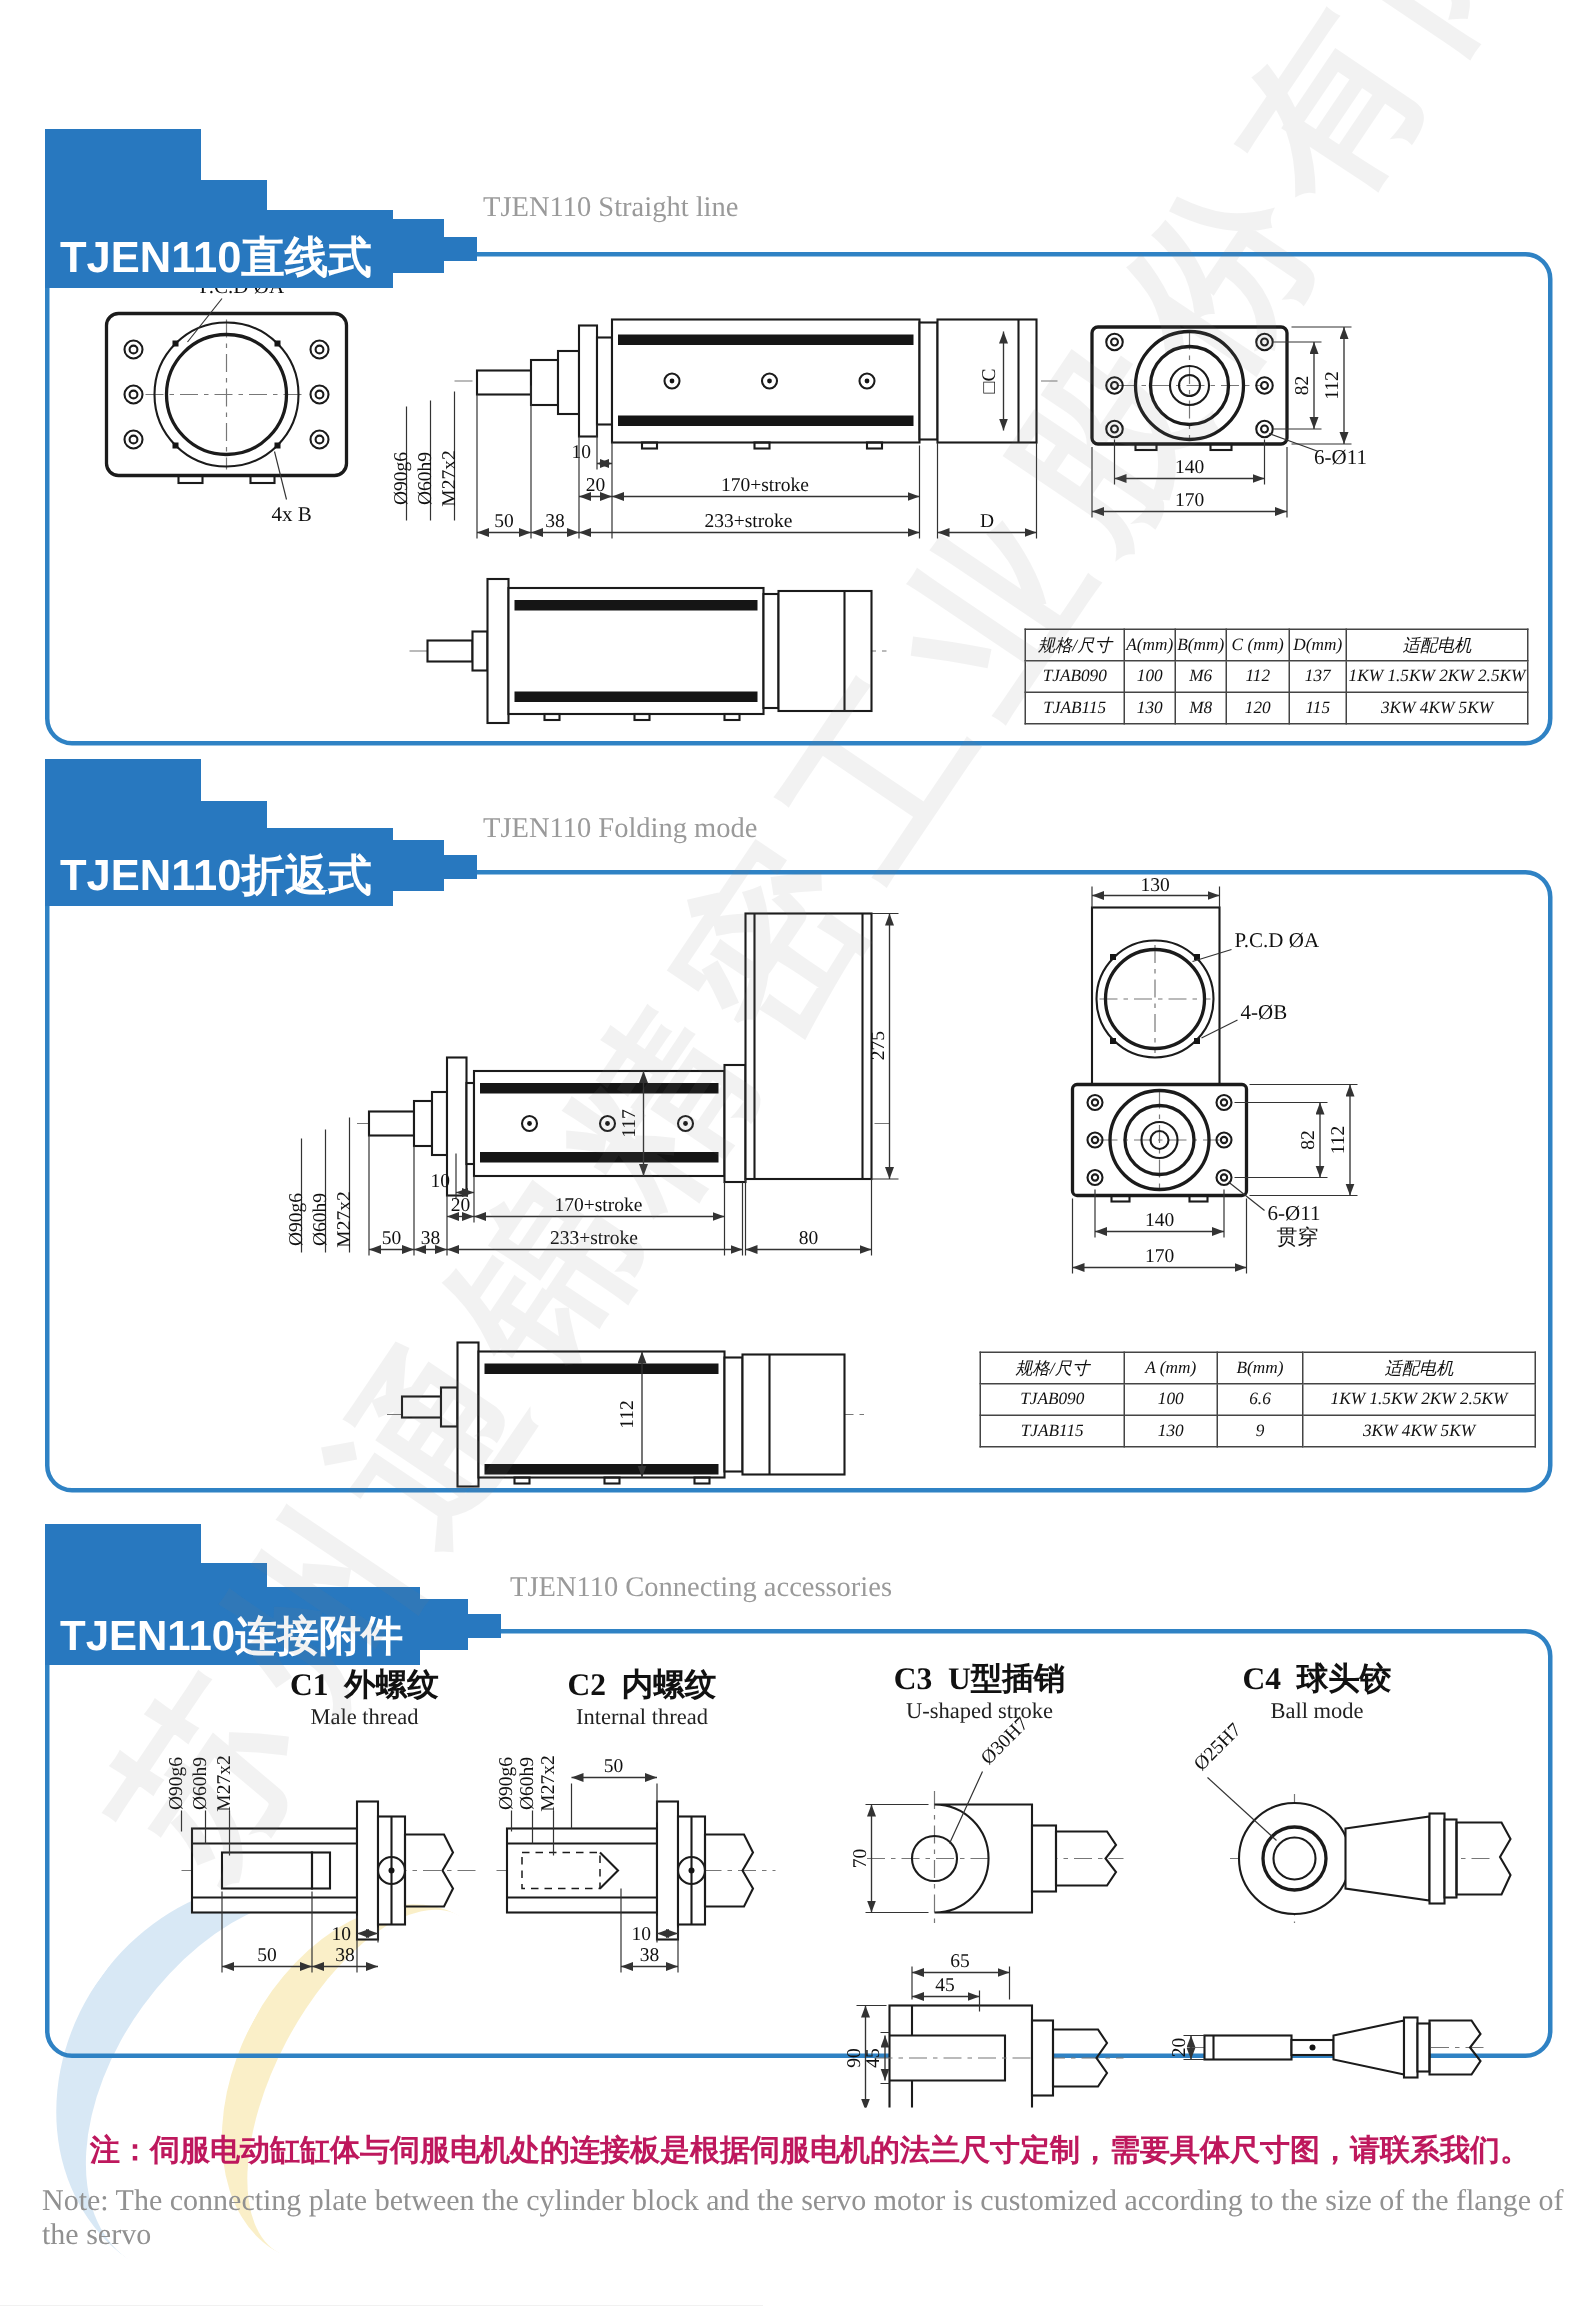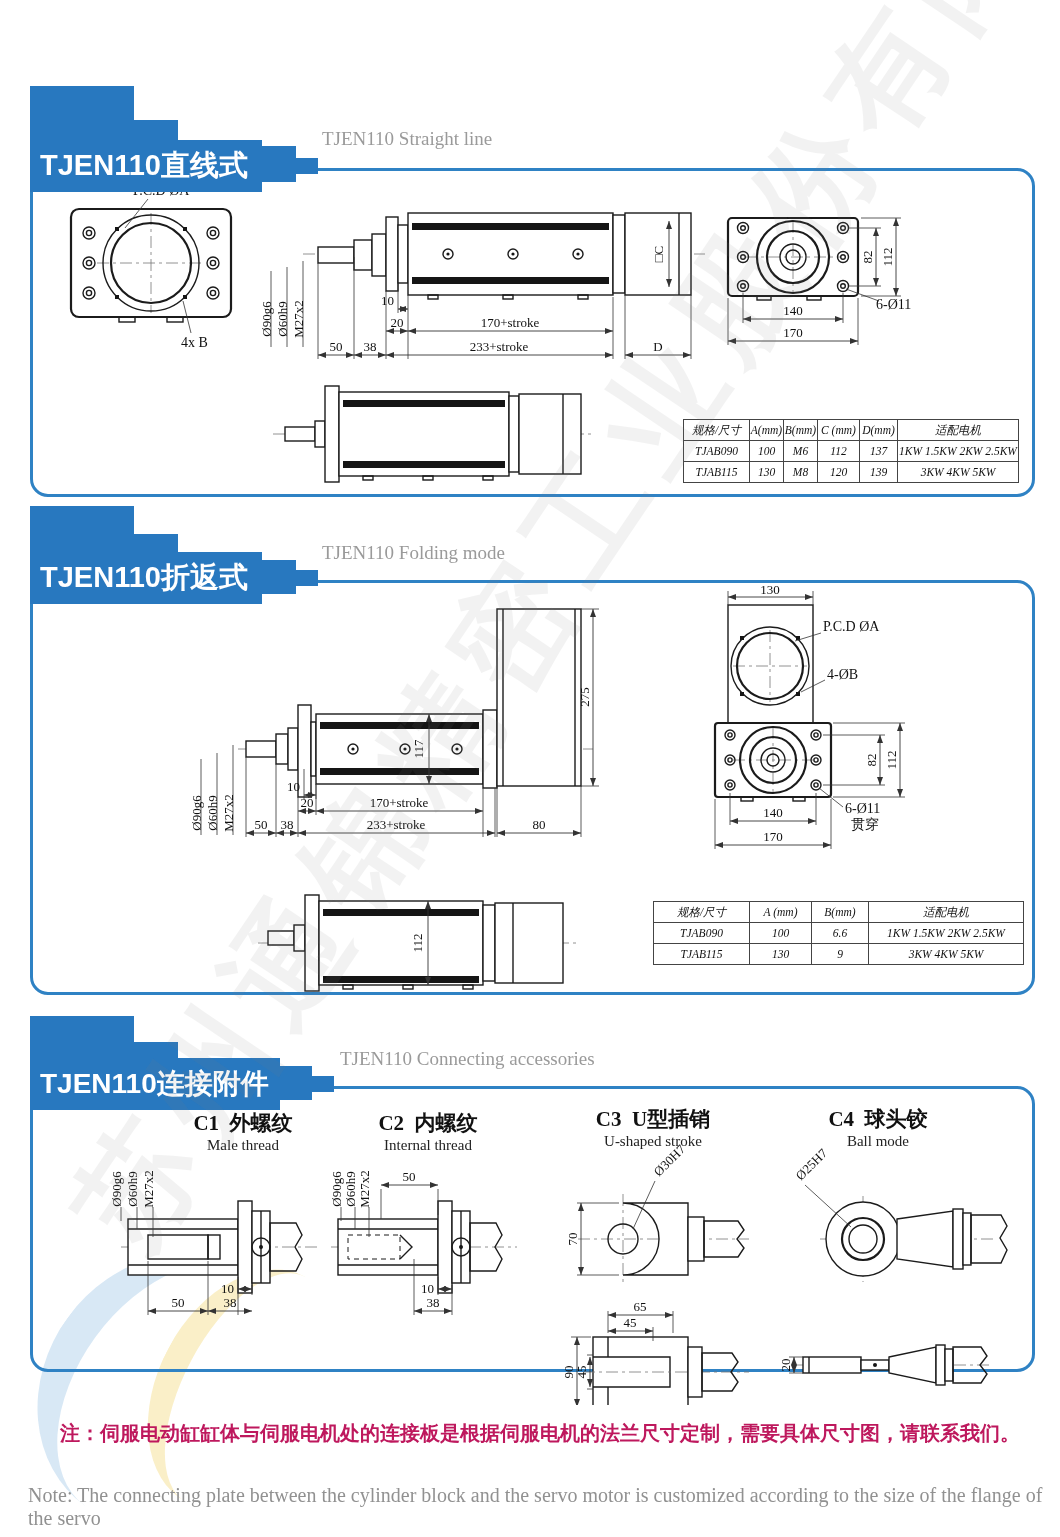--- a/index.html
+++ b/index.html
@@ -17,21 +17,21 @@
       transform:rotate(28deg);z-index:1;}
   
   .panel{position:absolute;left:30px;width:1005px;border:3px solid #2f82c4;
       border-radius:18px;box-sizing:border-box;z-index:2;}
   #panel1{top:168px;height:329px;}
   #panel2{top:580px;height:415px;}
   #panel3{top:1086px;height:286px;}
   
   .bstep{position:absolute;background:#2878bf;z-index:3;}
   .band{position:absolute;background:#2878bf;z-index:4;color:#fff;
-      font:bold 29px "Liberation Sans",sans-serif;display:flex;align-items:center;
+      font:bold 29px "Liberation Sans",sans-serif;display:flex;align-items:flex-end;
       padding-left:10px;box-sizing:border-box;}
   .bsub{position:absolute;font:19px "Liberation Serif",serif;color:#9a9a9a;z-index:4;}
   
   svg{position:absolute;left:0;top:0;z-index:3;}
   .o{stroke:#1b1b1b;stroke-width:1.4;fill:none;}
   .ow{stroke:#1b1b1b;stroke-width:1.4;fill:#fff;}
   .th{stroke-width:2.2;}
   .blk{fill:#151515;stroke:none;}
   .dim{stroke:#333;stroke-width:0.9;fill:none;}
   .ext{stroke:#333;stroke-width:0.8;fill:none;}
@@ -45,21 +45,21 @@
   table.spec th,table.spec td{border:1.2px solid #444;text-align:center;padding:0;
       height:20px;overflow:hidden;white-space:nowrap;font-weight:normal;font-style:italic;}
   
   .acc{position:absolute;text-align:center;z-index:4;}
   .acc .t{font:600 21px "Liberation Serif",serif;color:#111;}
   .acc .s{font:15px "Liberation Serif",serif;color:#222;}
   
   .note-cn{position:absolute;left:28px;top:1420px;width:1010px;
       font:bold 20px "Liberation Sans",sans-serif;color:#be185d;z-index:4;margin-left:32px;}
   .note-en{position:absolute;left:28px;width:1015px;
-      font:20px "Liberation Serif",serif;color:#919191;z-index:4;margin-top:28px;}
+      font:20px "Liberation Serif",serif;color:#919191;z-index:4;}
 </style>
 </head>
 <body>
 
 <div id="page">
 
   <div class="wm">苏州通锦精密工业股份有限公司</div>
   <div class="swoosh1"></div>
   <div class="swoosh2"></div>
 
@@ -232,21 +232,21 @@
         <td>M6</td>
         <td>112</td>
         <td>137</td>
         <td>1KW 1.5KW 2KW 2.5KW</td>
       </tr>
       <tr>
         <td>TJAB115</td>
         <td>130</td>
         <td>M8</td>
         <td>120</td>
-        <td>139</td>
+        <td>115</td>
         <td>3KW 4KW 5KW</td>
       </tr>
     </tbody>
       </table>
   </div>
 
   <div>
     <div class="bstep" style="left:30px;top:506px;width:104px;height:36px;"></div>
     <div class="bstep" style="left:30px;top:534px;width:148px;height:26px;"></div>
     <div class="band" style="left:30px;top:552px;width:232px;height:52px;">

